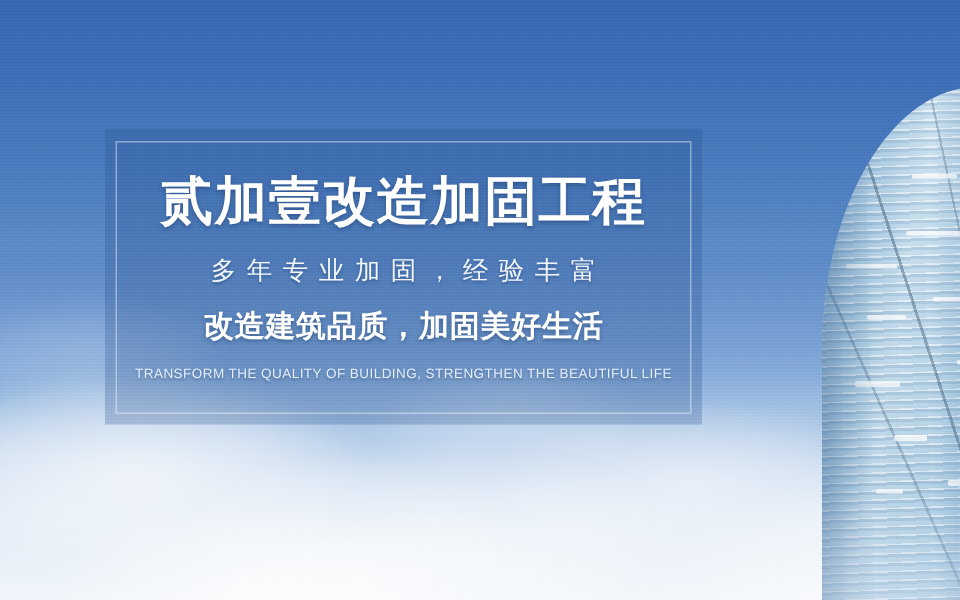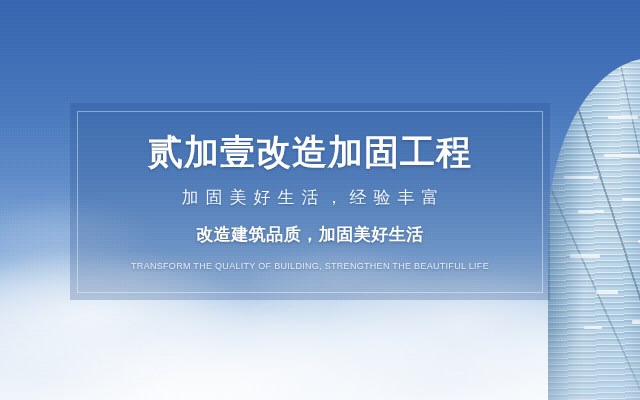--- a/index.html
+++ b/index.html
@@ -137,22 +137,22 @@
     background: linear-gradient(180deg,
       rgba(219,231,245,0) 0%,
       rgba(219,231,245,0.38) 60%,
       rgba(226,236,248,0.62) 100%);
   }
 
   
   .panel {
     position: absolute;
     left: 70px;
-    top: 103px;
-    width: 480px;
+    top: 86px;
+    width: 398px;
     height: 197px;
     background: rgba(36, 78, 140, 0.26);
     box-sizing: border-box;
   }
   .panel-inner-border {
     position: absolute;
     left: 7px;
     top: 8px;
     right: 7px;
     bottom: 7px;
@@ -183,21 +183,21 @@
     line-height: 22px;
     font-weight: normal;
     color: #f2f7fd;
     letter-spacing: 7px;
     text-indent: 7px;
     text-shadow: 0 1px 2px rgba(20,50,95,0.40);
     white-space: nowrap;
   }
   .tagline {
     margin-top: 13px;
-    font-size: 17px;
+    font-size: 20px;
     line-height: 26px;
     font-weight: bold;
     color: #ffffff;
     letter-spacing: 0.5px;
     text-shadow: 0 1px 3px rgba(20,50,95,0.45);
     white-space: nowrap;
   }
   .eng {
     margin-top: 12px;
     font-size: 9px;
@@ -255,20 +255,20 @@
       <div class="win" style="left:60px;  top:58px;  width:30px; height:3px;"></div>
       <div class="tower-shade"></div>
       <div class="tower-fade"></div>
     </div>
   </div>
 
   <div class="panel">
     <div class="panel-inner-border"></div>
     <div class="panel-content">
       <div class="headline">贰加壹改造加固工程</div>
-      <div class="subline">加固美好生活，经验丰富</div>
+      <div class="subline">多年专业加固，经验丰富</div>
       <div class="tagline">改造建筑品质，加固美好生活</div>
       <div class="eng">TRANSFORM THE QUALITY OF BUILDING, STRENGTHEN THE BEAUTIFUL LIFE</div>
     </div>
   </div>
 
   <div class="grain"></div>
 </div>
 
 </body></html>

